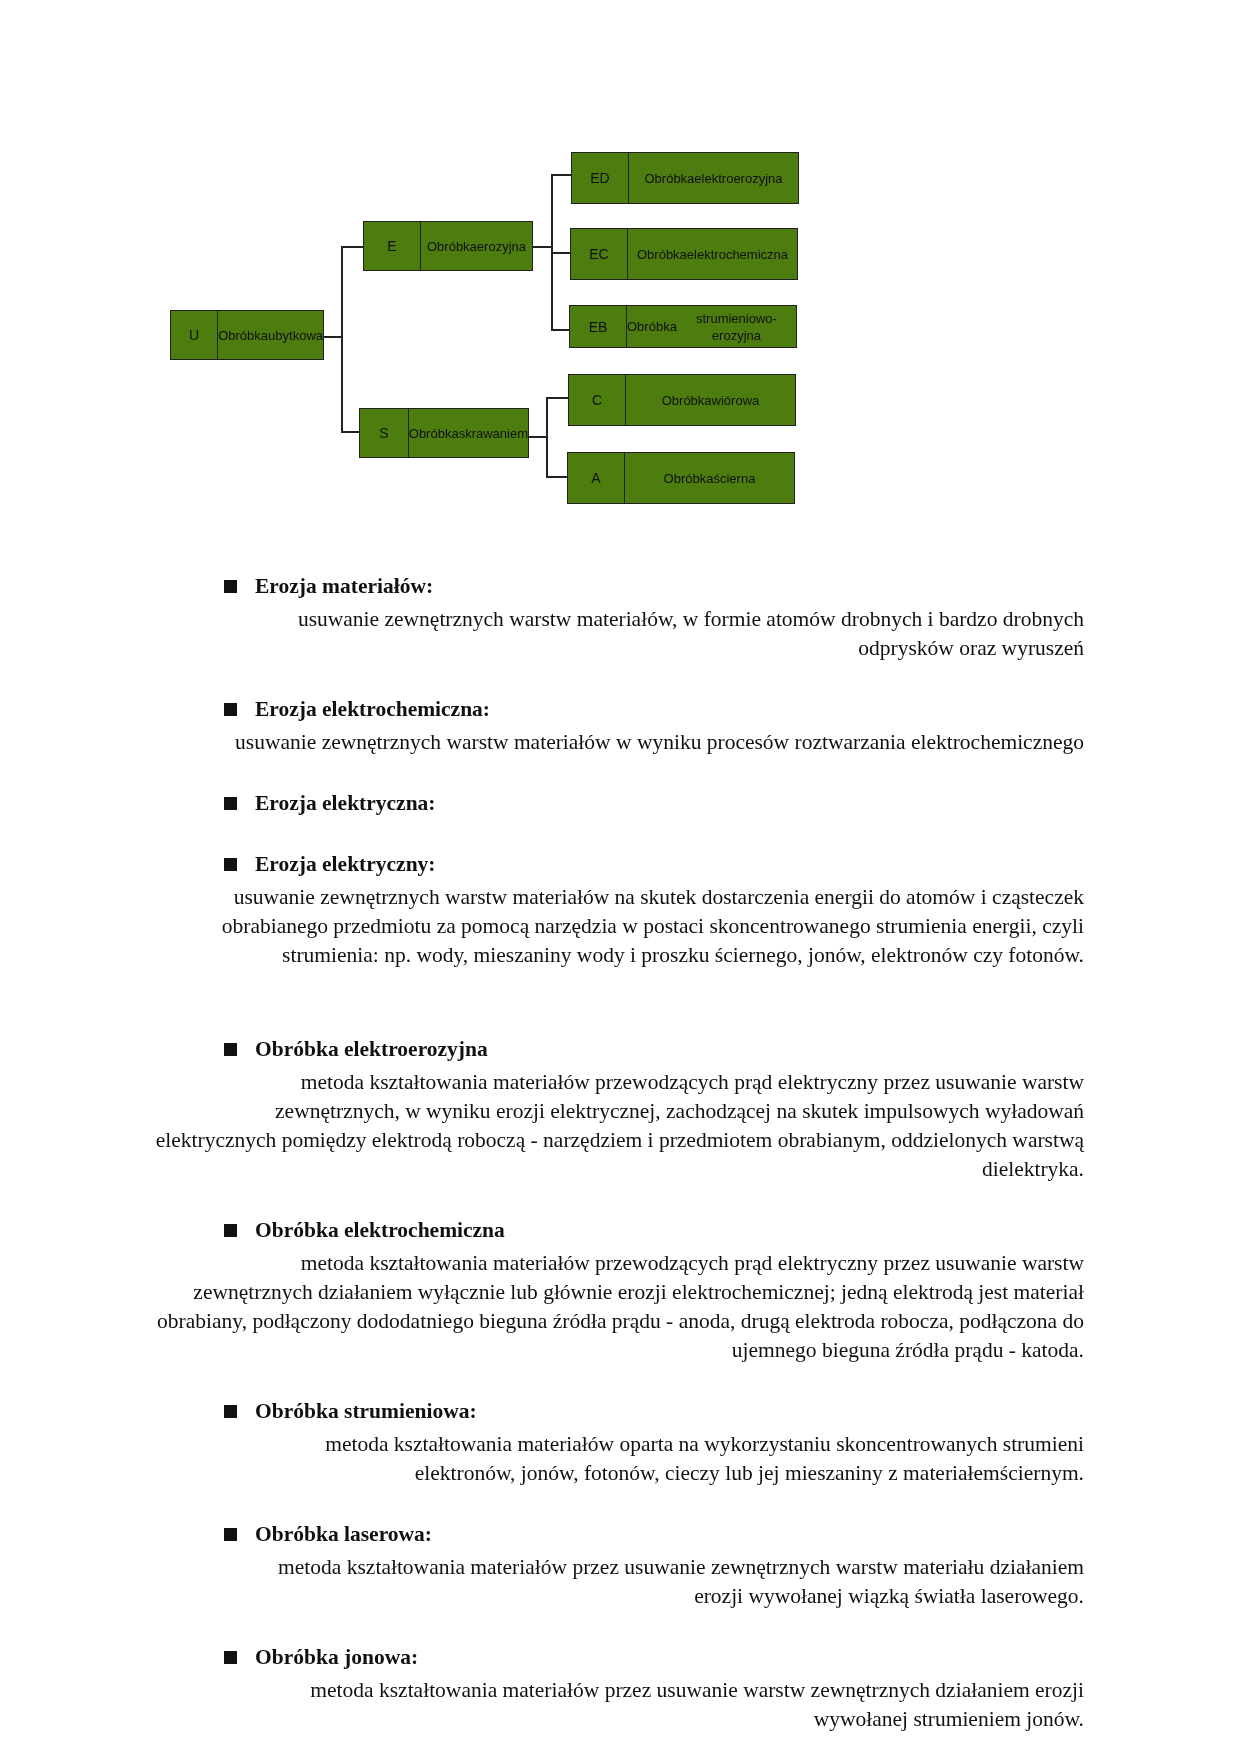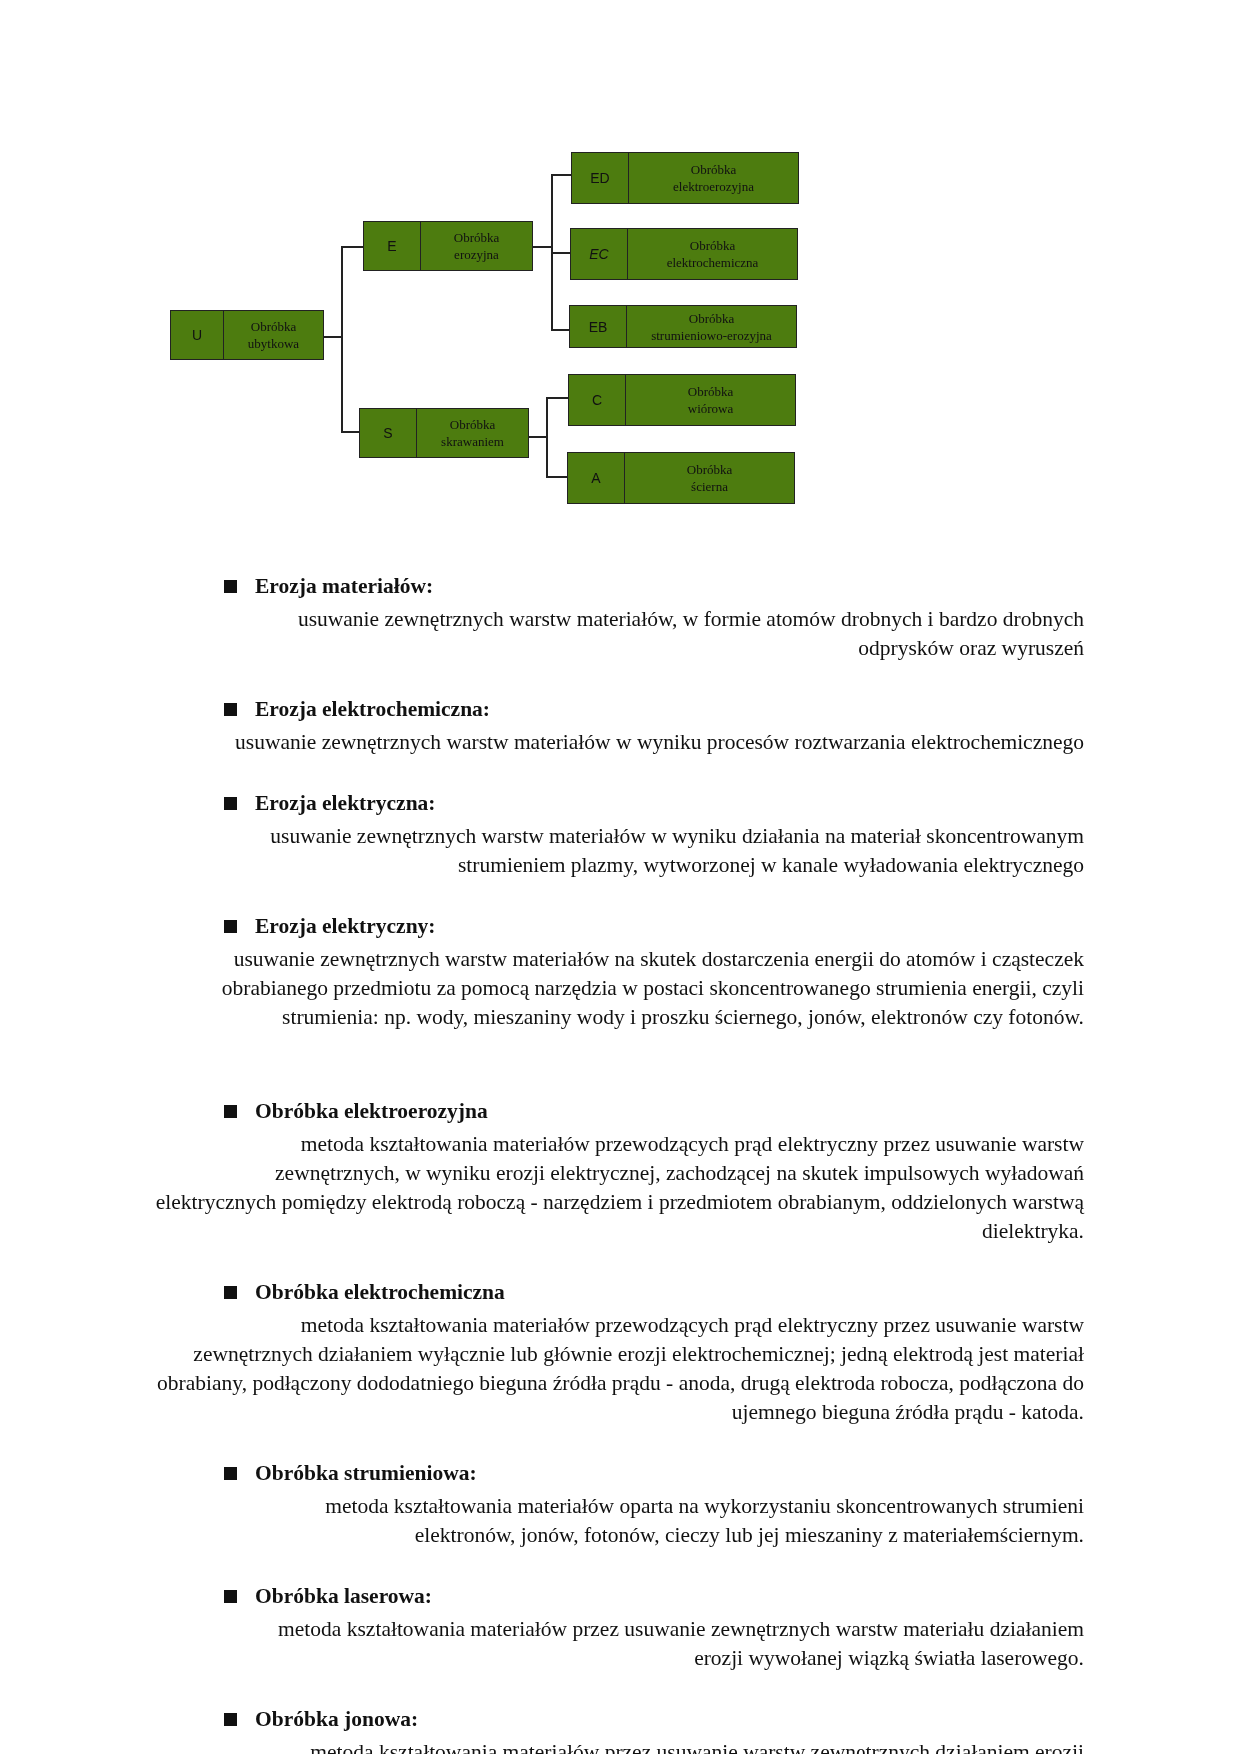--- a/index.html
+++ b/index.html
@@ -1,20 +1,20 @@
 <!DOCTYPE html>
 <html><head>
 <meta charset="utf-8">
 <style>
   html, body { margin: 0; padding: 0; background: #ffffff; }
   body { width: 1240px; height: 1754px; position: relative; overflow: hidden; color: #111; }
   .diagram { position: absolute; left: 0; top: 0; width: 1240px; height: 520px; }
   .box { position: absolute; border: 1.5px solid #222; background: #4d7c0f; display: flex; box-sizing: border-box; }
   .box .code { border-right: 1.5px solid #222; display: flex; align-items: center; justify-content: center; font-family: "Liberation Sans", sans-serif; font-size: 14px; }
-  .box .lbl { flex: 1; display: flex; flex-direction: column; align-items: center; justify-content: center; font-family: Liberation Serif, serif; font-size: 13px; line-height: 17px; text-align: center; }
+  .box .lbl { flex: 1; display: flex; flex-direction: row; align-items: center; justify-content: center; font-family: Liberation Sans, sans-serif; font-size: 13px; line-height: 17px; text-align: center; }
   .ln { position: absolute; background: #222; }
   .text { position: absolute; left: 148px; top: 540px; width: 940px; font-family: "Liberation Serif", serif; font-size: 21.5px; line-height: 29px; }
   .head { padding-left: 76px; font-weight: bold; display: flex; align-items: center; margin-top: 32px; }
   .bullet { display: inline-block; width: 13px; height: 13px; background: #111; margin-right: 18px; }
   .p { margin: 4px; text-align: right; }
   .ind { text-indent: 74px; }
   .gap { height: 29px; }
 </style>
 </head>
 <body>
@@ -47,21 +47,21 @@
 
   <div class="box" style="left:571px;top:152px;width:228px;height:52px;">
     <div class="code" style="width:56px;">ED</div>
     <div class="lbl">
         <span>Obróbka</span>
         <span>elektroerozyjna</span>
       </div>
   </div>
 
   <div class="box" style="left:570px;top:228px;width:228px;height:52px;">
-    <div class="code" style="width:56px;font-style:italic;">EC</div>
+    <div class="code" style="width:56px;">EC</div>
     <div class="lbl">
         <span>Obróbka</span>
         <span>elektrochemiczna</span>
       </div>
   </div>
 
   <div class="box" style="left:569px;top:305px;width:228px;height:43px;">
     <div class="code" style="width:56px;">EB</div>
     <div class="lbl">
         <span>Obróbka</span>
@@ -115,21 +115,20 @@
         <span class="bullet"></span>
         <span>Erozja elektrochemiczna:</span>
       </div>
     <p class="p">usuwanie zewnętrznych warstw materiałów w wyniku procesów roztwarzania elektrochemicznego</p>
   </div>
   <div>
     <div class="head">
         <span class="bullet"></span>
         <span>Erozja elektryczna:</span>
       </div>
-    <p class="p ind">usuwanie zewnętrznych warstw materiałów w wyniku działania na materiał skoncentrowanym strumieniem plazmy, wytworzonej w kanale wyładowania elektrycznego</p>
   </div>
   <div>
     <div class="head">
         <span class="bullet"></span>
         <span>Erozja elektryczny:</span>
       </div>
     <p class="p">usuwanie zewnętrznych warstw materiałów na skutek dostarczenia energii do atomów i cząsteczek obrabianego przedmiotu za pomocą narzędzia w postaci skoncentrowanego strumienia energii, czyli strumienia: np. wody, mieszaniny wody i proszku ściernego, jonów, elektronów czy fotonów.</p>
   </div>
   <div class="gap"></div>
   <div>

